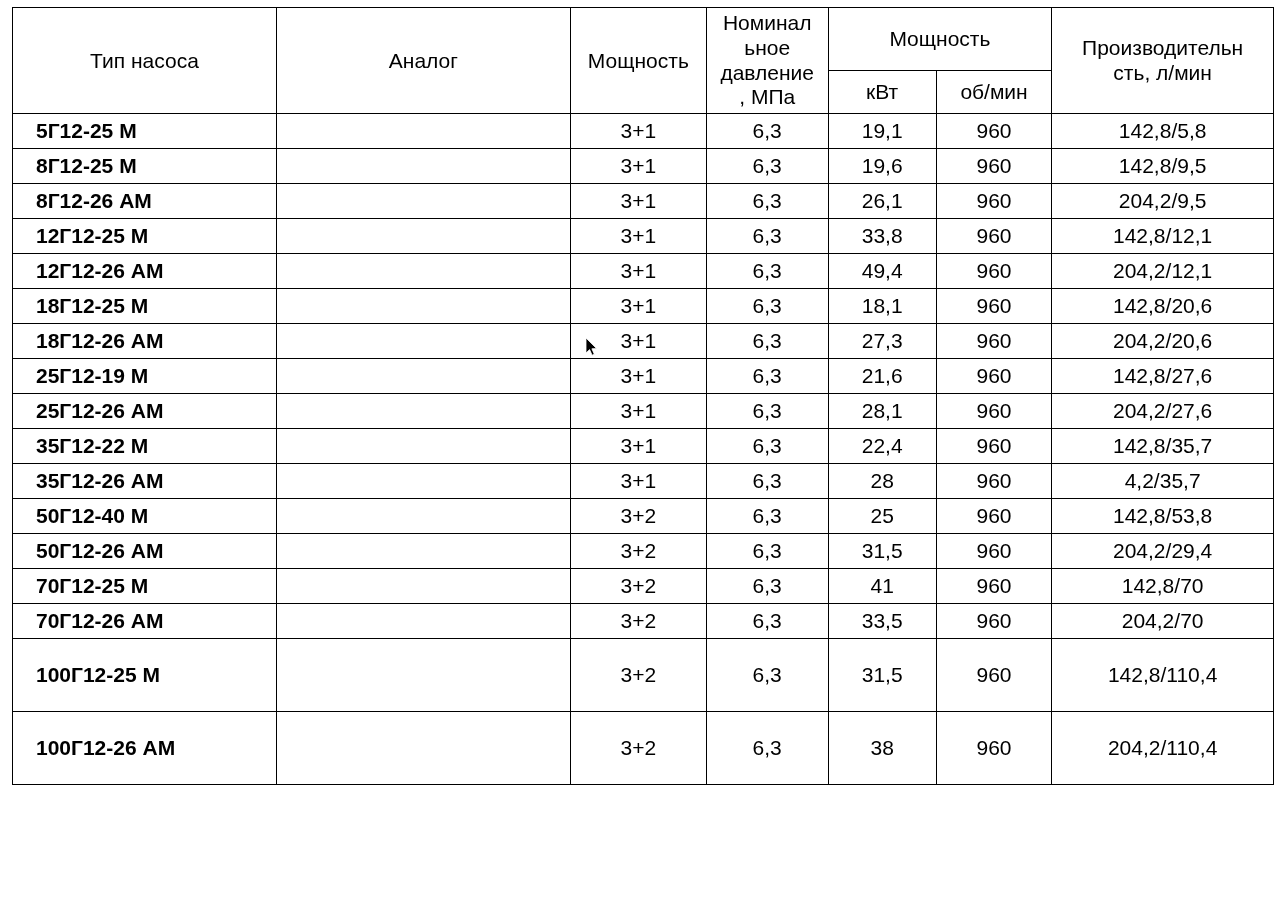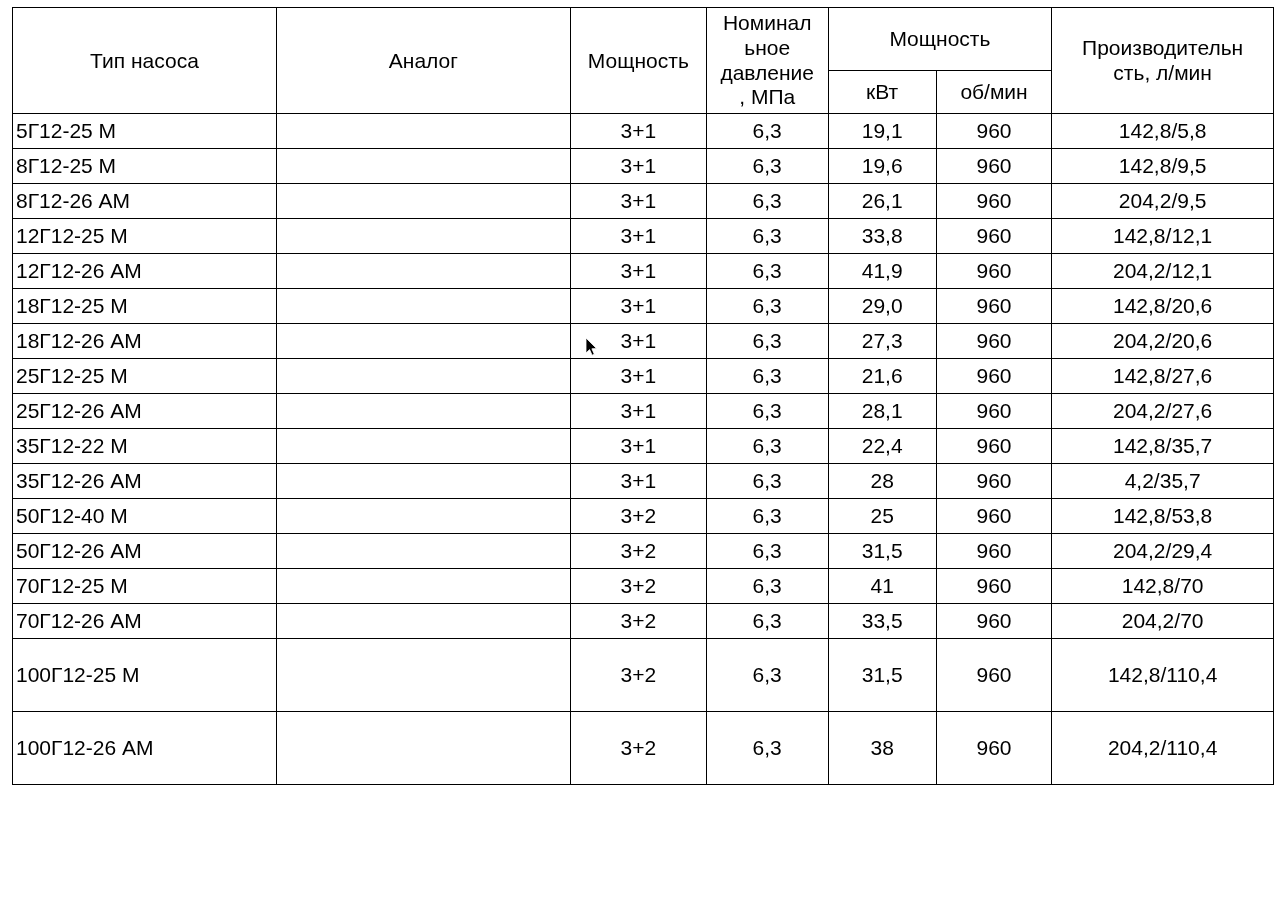--- a/index.html
+++ b/index.html
@@ -73,21 +73,22 @@
     vertical-align: middle;
     height: 42px;
   }
   tbody td {
     height: 34px;
     text-align: center;
     font-size: 21px;
   }
   tbody td.type-cell {
     text-align: left;
-    padding-left: 3px;
+    padding-left: 23px;
+    font-weight: bold;
   }
   tbody tr.tall td {
     height: 72px;
   }
   .cursor {
     position: absolute;
     left: 586px;
     top: 331px;
     width: 12px;
     height: 19px;
@@ -166,44 +167,44 @@
           <td>6,3</td>
           <td>33,8</td>
           <td>960</td>
           <td>142,8/12,1</td>
         </tr>
         <tr class="">
           <td class="type-cell">12Г12-26 АМ</td>
           <td></td>
           <td>3+1</td>
           <td>6,3</td>
-          <td>41,9</td>
+          <td>49,4</td>
           <td>960</td>
           <td>204,2/12,1</td>
         </tr>
         <tr class="">
           <td class="type-cell">18Г12-25 М</td>
           <td></td>
           <td>3+1</td>
           <td>6,3</td>
-          <td>29,0</td>
+          <td>18,1</td>
           <td>960</td>
           <td>142,8/20,6</td>
         </tr>
         <tr class="">
           <td class="type-cell">18Г12-26 АМ</td>
           <td></td>
           <td>3+1</td>
           <td>6,3</td>
           <td>27,3</td>
           <td>960</td>
           <td>204,2/20,6</td>
         </tr>
         <tr class="">
-          <td class="type-cell">25Г12-25 М</td>
+          <td class="type-cell">25Г12-19 М</td>
           <td></td>
           <td>3+1</td>
           <td>6,3</td>
           <td>21,6</td>
           <td>960</td>
           <td>142,8/27,6</td>
         </tr>
         <tr class="">
           <td class="type-cell">25Г12-26 АМ</td>
           <td></td>

